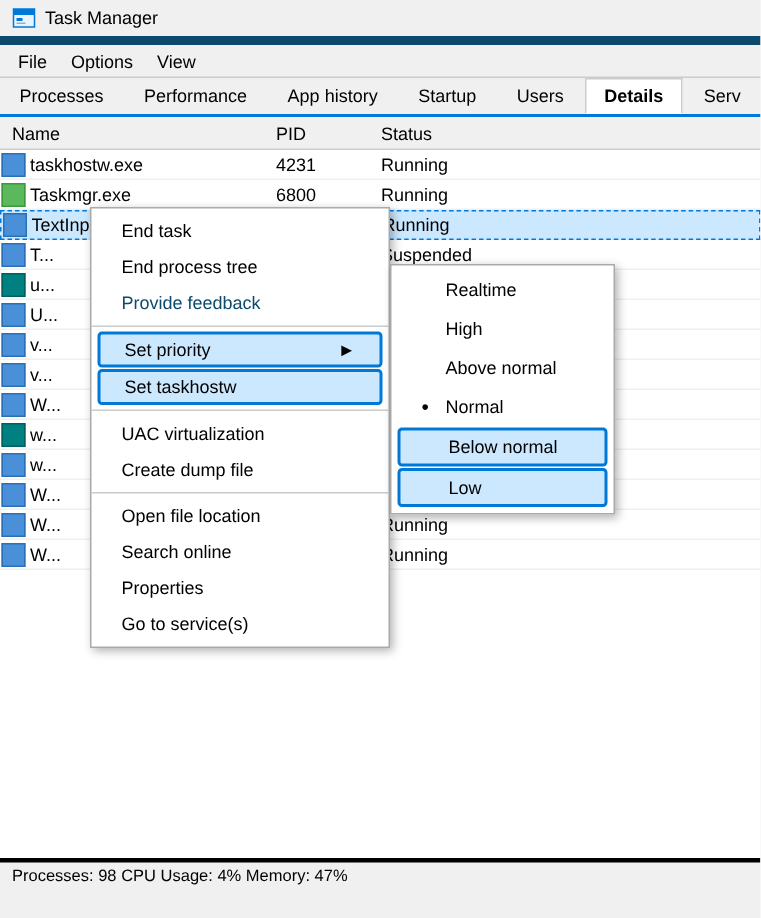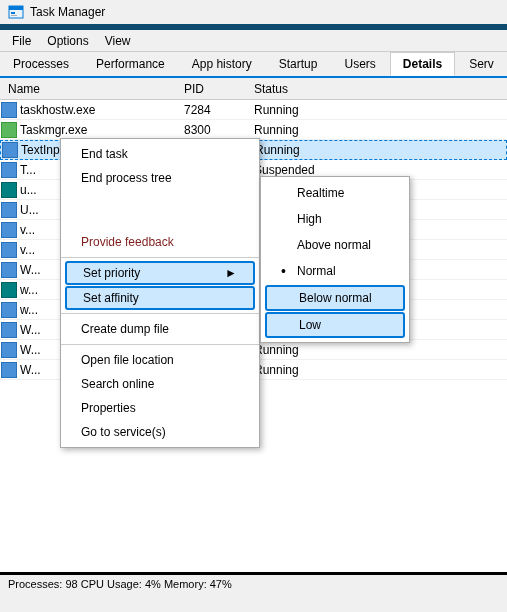--- a/index.html
+++ b/index.html
@@ -152,23 +152,22 @@
       width: 200px;
       padding: 3px 0;
     }
     .ctx-item {
       padding: 5px 20px;
       font-size: 12px;
       cursor: pointer;
       white-space: nowrap;
     }
     .ctx-item.disabled {
-      color: #7f1d1d;
+      color: #0c4a6e;
       cursor: default;
-      margin-top: 40px;
     }
     .ctx-item.highlighted {
       background: #cce8ff;
       border: 2px solid #0078d7;
       border-radius: 3px;
       margin: 1px 4px;
       padding: 3px 16px;
     }
     .ctx-item.has-submenu {
       display: flex;
@@ -264,30 +263,30 @@
     <div class="col-status">Status</div>
   </div>
 
   <div class="table-rows-container">
 
     <div class="table-row">
       <div class="row-icon">
         <span class="proc-icon icon-blue"></span>
       </div>
       <div class="row-name">taskhostw.exe</div>
-      <div class="row-pid">7284</div>
+      <div class="row-pid">4231</div>
       <div class="row-status">Running</div>
     </div>
 
     <div class="table-row">
       <div class="row-icon">
         <span class="proc-icon icon-green"></span>
       </div>
       <div class="row-name">Taskmgr.exe</div>
-      <div class="row-pid">8300</div>
+      <div class="row-pid">6800</div>
       <div class="row-status">Running</div>
     </div>
 
     <div class="table-row selected">
       <div class="row-icon">
         <span class="proc-icon icon-blue"></span>
       </div>
       <div class="row-name">TextInputHost.exe</div>
       <div class="row-pid">3116</div>
       <div class="row-status">Running</div>
@@ -386,22 +385,23 @@
 
   <div class="context-menu">
     <div class="ctx-item">End task</div>
     <div class="ctx-item">End process tree</div>
     <div class="ctx-item disabled">Provide feedback</div>
     <div class="ctx-separator"></div>
     <div class="ctx-item highlighted has-submenu">
       <span>Set priority</span>
       <span>►</span>
     </div>
-    <div class="ctx-item highlighted">Set affinity</div>
+    <div class="ctx-item highlighted">Set taskhostw</div>
     <div class="ctx-separator"></div>
+    <div class="ctx-item">UAC virtualization</div>
     <div class="ctx-item">Create dump file</div>
     <div class="ctx-separator"></div>
     <div class="ctx-item">Open file location</div>
     <div class="ctx-item">Search online</div>
     <div class="ctx-item">Properties</div>
     <div class="ctx-item">Go to service(s)</div>
   </div>
 
   <div class="submenu">
     <div class="submenu-item">

